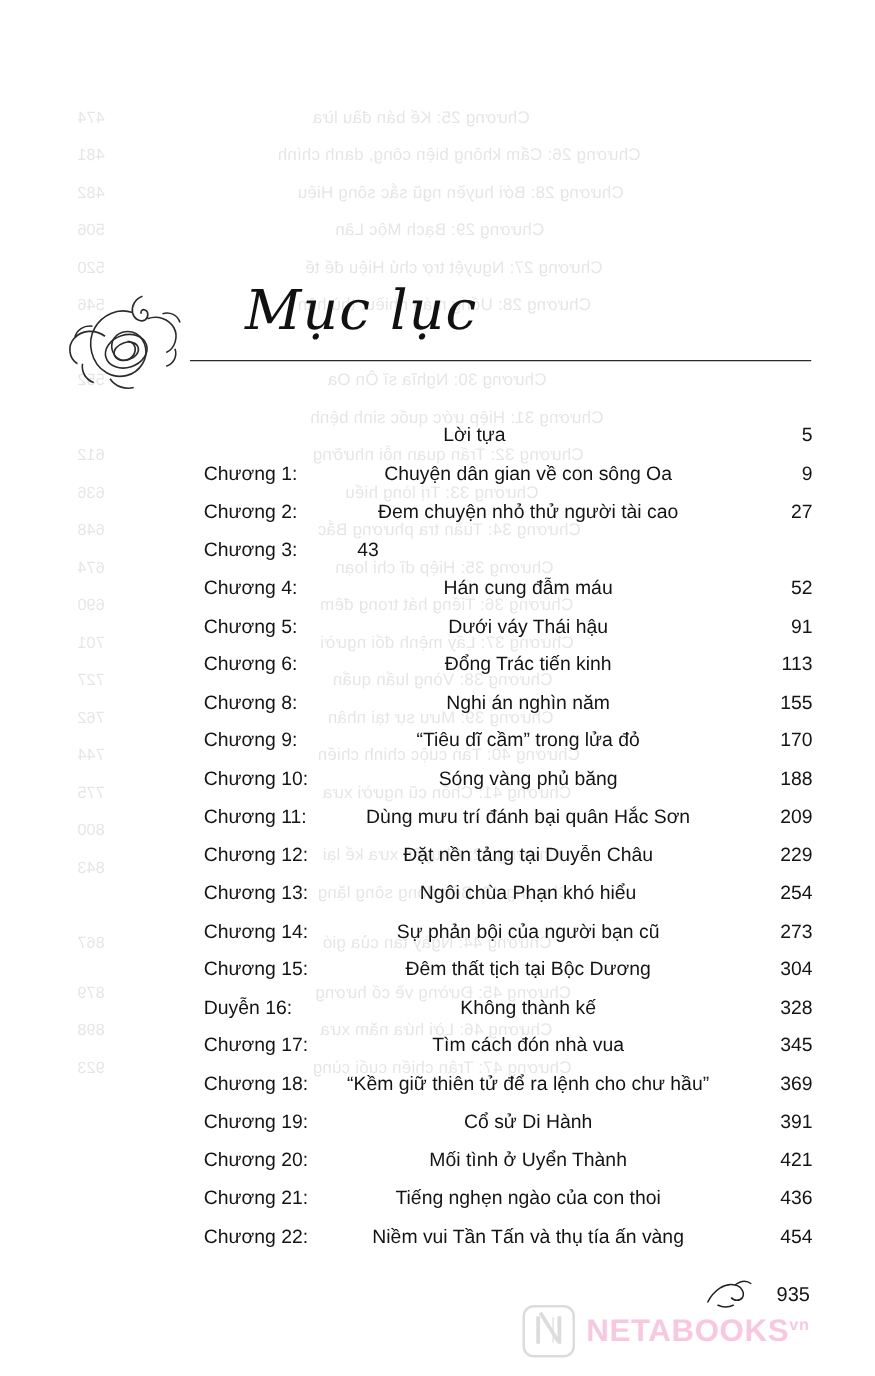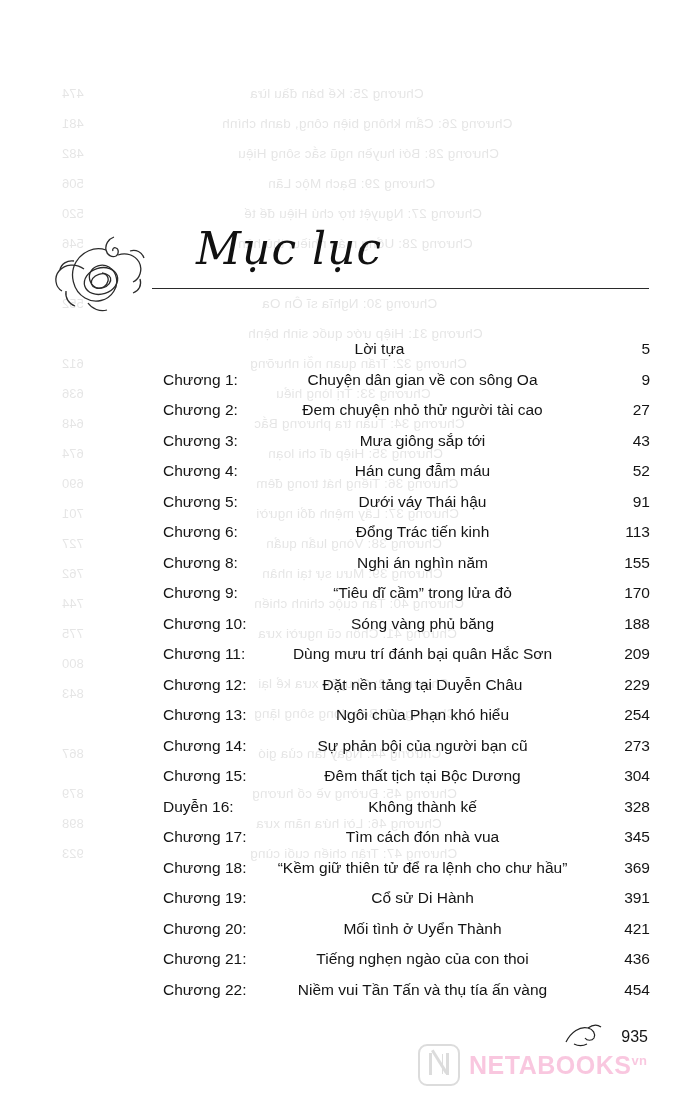--- a/index.html
+++ b/index.html
@@ -277,21 +277,20 @@
         <span class="toc-title">Chuyện dân gian về con sông Oa</span>
         <span class="toc-page">9</span>
       </div>
       <div class="toc-row">
         <span class="toc-chap">Chương 2:</span>
         <span class="toc-title">Đem chuyện nhỏ thử người tài cao</span>
         <span class="toc-page">27</span>
       </div>
       <div class="toc-row">
         <span class="toc-chap">Chương 3:</span>
-        <span class="toc-title">Mưa giông sắp tới</span>
         <span class="toc-page">43</span>
       </div>
       <div class="toc-row">
         <span class="toc-chap">Chương 4:</span>
         <span class="toc-title">Hán cung đẫm máu</span>
         <span class="toc-page">52</span>
       </div>
       <div class="toc-row">
         <span class="toc-chap">Chương 5:</span>
         <span class="toc-title">Dưới váy Thái hậu</span>

